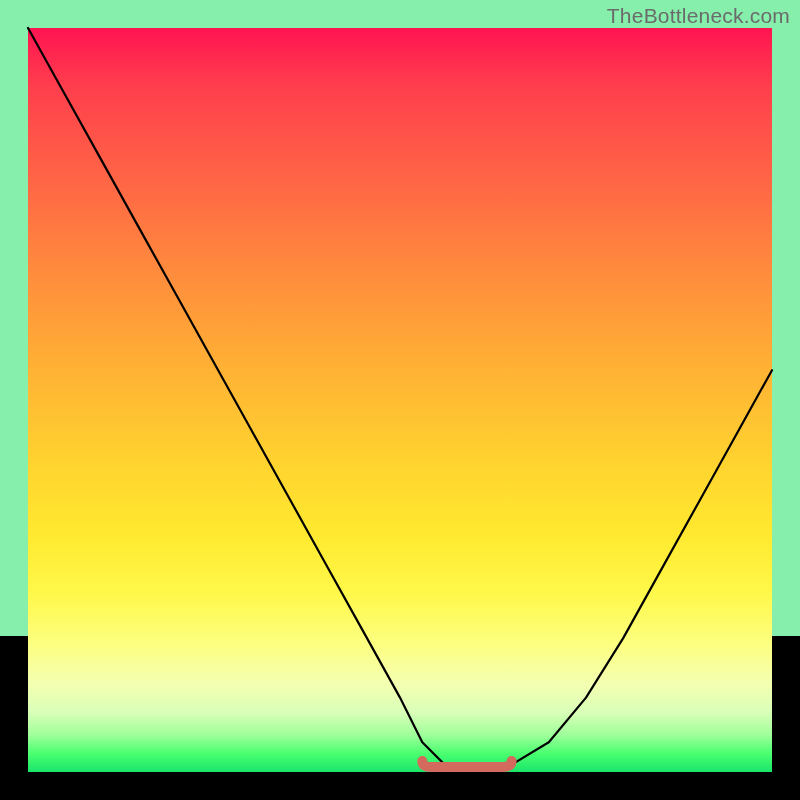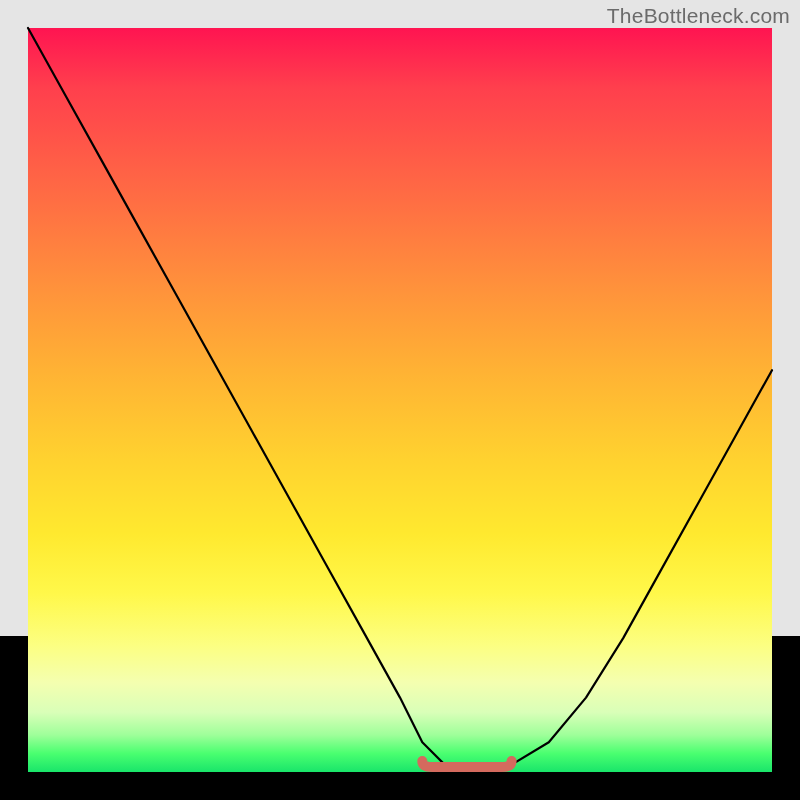--- a/index.html
+++ b/index.html
@@ -8,21 +8,21 @@
     width: 800px;
     height: 800px;
     background: #000;
     font-family: Arial, Helvetica, sans-serif;
     overflow: hidden;
   }
   .frame {
     position: relative;
     width: 800px;
     height: 636px;
-    background: #e5e5e5;
+    background: #86efac;
   }
   .plot {
     position: absolute;
     left: 28px;
     top: 28px;
     width: 744px;
     height: 744px;
     
     background: linear-gradient(to bottom,
       #ff1451 0%,

